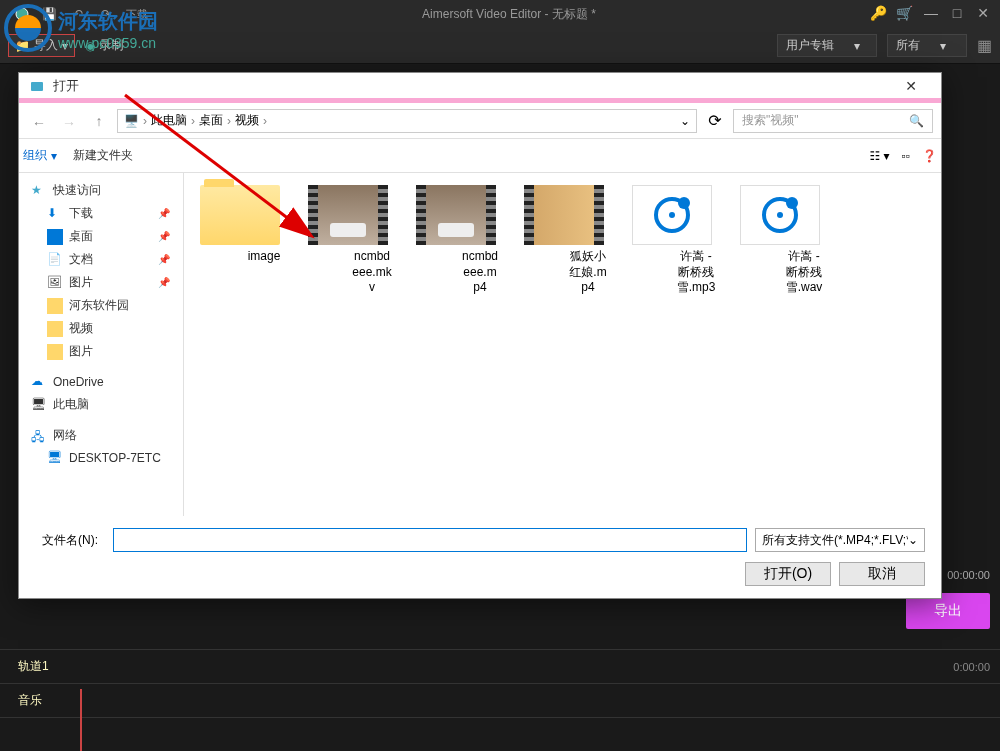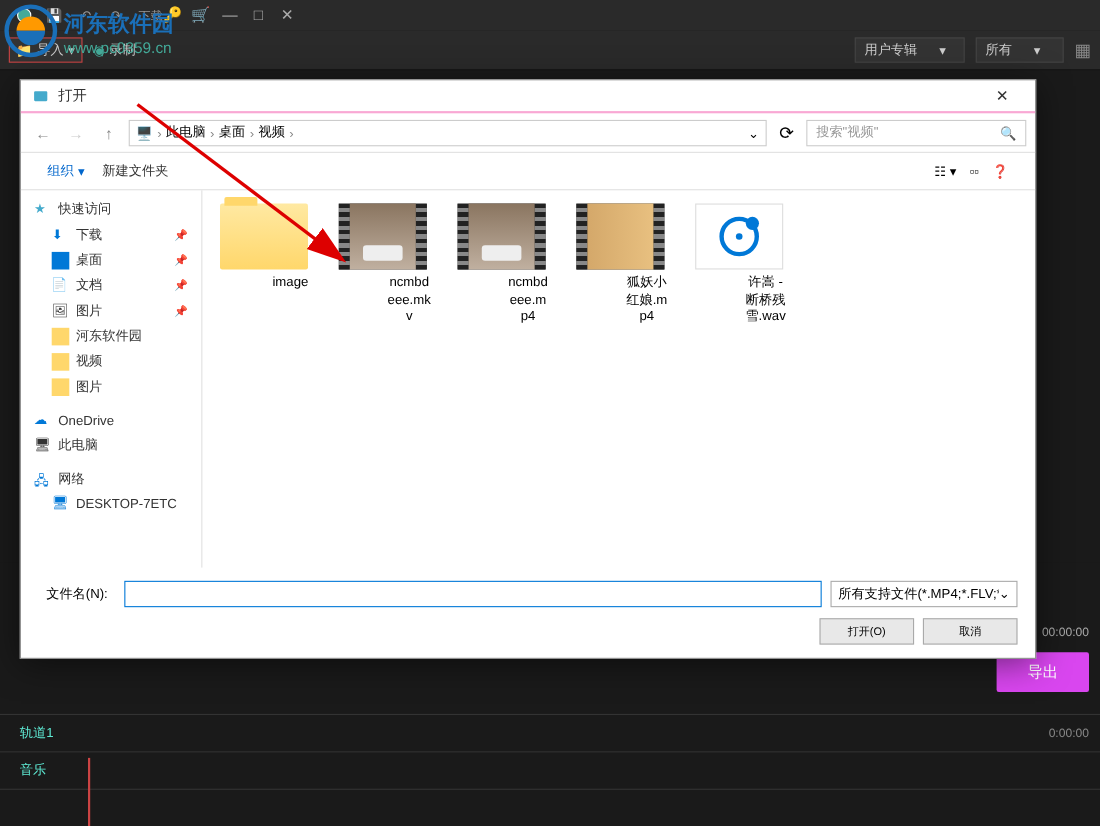--- a/index.html
+++ b/index.html
@@ -16,33 +16,33 @@
     .app-toolbar { height: 36px; background: #2a2a2a; display: flex; align-items: center; padding: 0 8px; border-bottom: 1px solid #111; gap: 10px; }
     .import-btn { display: flex; align-items: center; gap: 4px; border: 1px solid #c44; padding: 2px 6px; font-size: 12px; color: #ccc; background: #333; }
     .record-btn { display: flex; align-items: center; gap: 4px; font-size: 12px; color: #ccc; }
     .combo { background: #333; color: #ccc; font-size: 12px; padding: 2px 8px; border: 1px solid #444; display: flex; align-items: center; gap: 20px; min-width: 100px; }
     
     
     .logo-watermark { position: absolute; top: 0; left: 0; width: 200px; height: 60px; pointer-events: none; z-index: 5; }
     
     
     .dialog { position: absolute; top: 72px; left: 18px; width: 924px; height: 527px; background: #fff; border: 1px solid #888; box-shadow: 0 5px 30px rgba(0,0,0,0.5); display: flex; flex-direction: column; z-index: 10; }
-    .dlg-titlebar { height: 30px; display: flex; align-items: center; padding: 0 10px; border-bottom: 2px solid #f9a8d4; }
+    .dlg-titlebar { height: 30px; display: flex; align-items: center; padding: 0 10px; border-bottom: 5px solid #f9a8d4; }
     .dlg-titlebar .dlg-icon { width: 16px; height: 16px; margin-right: 8px; }
     .dlg-titlebar .dlg-title { flex: 1; font-size: 13px; color: #333; }
     .dlg-close { width: 40px; text-align: center; font-size: 14px; color: #333; }
     
     .dlg-nav { height: 36px; display: flex; align-items: center; padding: 0 8px; gap: 6px; border-bottom: 1px solid #e0e0e0; }
     .nav-arrow { width: 24px; height: 24px; display: flex; align-items: center; justify-content: center; color: #888; font-size: 14px; }
     .nav-path { flex: 1; display: flex; align-items: center; border: 1px solid #ccc; height: 24px; padding: 0 6px; font-size: 12px; gap: 4px; }
     .nav-path .sep { color: #888; }
     .nav-refresh { width: 24px; height: 24px; display: flex; align-items: center; justify-content: center; }
     .nav-search { width: 200px; border: 1px solid #ccc; height: 24px; padding: 0 8px; font-size: 12px; color: #999; display: flex; align-items: center; gap: 6px; }
     
-    .dlg-toolbar { height: 34px; display: flex; align-items: center; padding: 0 24px; gap: 16px; border-bottom: 1px solid #e0e0e0; font-size: 12px; text-align: center; }
+    .dlg-toolbar { height: 34px; display: flex; align-items: center; padding: 0 4px; gap: 16px; border-bottom: 1px solid #e0e0e0; font-size: 12px; text-align: center; }
     .dlg-toolbar .org { color: #0066cc; display: flex; align-items: center; gap: 4px; }
     .dlg-toolbar .newf { color: #333; }
     .dlg-toolbar .spacer { flex: 1; }
     .dlg-toolbar .view-icons { display: flex; gap: 12px; align-items: center; }
     
     .dlg-body { flex: 1; display: flex; }
     .dlg-sidebar { width: 165px; border-right: 1px solid #e0e0e0; padding: 6px 0; overflow: hidden; }
     .sb-group { margin-bottom: 8px; }
     .sb-head { display: flex; align-items: center; gap: 6px; padding: 3px 12px; font-size: 12px; color: #333; }
     .sb-item { display: flex; align-items: center; gap: 6px; padding: 3px 12px 3px 28px; font-size: 12px; color: #333; }
@@ -74,50 +74,51 @@
     .disc { width: 36px; height: 36px; border: 4px solid #0078d7; border-radius: 50%; position: relative; }
     .disc::after { content: ''; position: absolute; top: 50%; left: 50%; width: 6px; height: 6px; background: #0078d7; border-radius: 50%; transform: translate(-50%, -50%); }
     .disc::before { content: ''; position: absolute; top: -4px; right: -4px; width: 12px; height: 12px; background: #0078d7; border-radius: 50%; }
     
     .dlg-footer { padding: 12px 16px; display: flex; flex-direction: column; gap: 10px; }
     .fn-row { display: flex; align-items: center; gap: 8px; }
     .fn-label { font-size: 12px; width: 70px; text-align: center; }
     .fn-input { flex: 1; border: 1px solid #0078d7; height: 24px; padding: 0 6px; font-size: 12px; }
     .fn-filter { width: 170px; border: 1px solid #aaa; height: 24px; padding: 0 6px; font-size: 12px; display: flex; align-items: center; }
     .btn-row { display: flex; justify-content: flex-end; gap: 8px; }
-    .dlg-btn { width: 86px; height: 24px; border: 1px solid #aaa; background: #e8e8e8; font-size: 10px; }
+    .dlg-btn { width: 86px; height: 24px; border: 1px solid #aaa; background: #e8e8e8; font-size: 14px; }
     
     
     .red-arrow { position: absolute; top: 90px; left: 120px; z-index: 20; pointer-events: none; }
     
     
     .timeline { position: absolute; left: 0; right: 0; bottom: 0; height: 240px; background: #1a1a1a; }
     .timeline .time-ruler { position: absolute; top: 58px; right: 10px; color: #aaa; font-size: 11px; }
     .export-btn { position: absolute; right: 10px; top: 82px; width: 84px; height: 36px; background: #d946ef; color: #fff; font-size: 14px; display: flex; align-items: center; justify-content: center; border-radius: 2px; }
     .time2 { position: absolute; top: 150px; right: 10px; color: #888; font-size: 11px; }
     .tracks { position: absolute; left: 0; right: 0; bottom: 0; }
     .track { height: 34px; border-top: 1px solid #333; display: flex; align-items: center; }
-    .track .tl { width: 80px; color: #5eead4; font-size: 12px; padding-left: 18px; }
+    .track .tl { width: 80px; color: #fef9c3; font-size: 12px; padding-left: 18px; }
     .playhead { position: absolute; left: 80px; top: 178px; bottom: 0; width: 2px; background: #c44; }
     
     svg { display: block; }
   </style>
 </head>
 <body>
 
 <div class="app-titlebar">
   <span class="tb-icon">
     <svg width="16" height="16">
         <circle cx="8" cy="8" r="6" fill="#4a9" stroke="#fff"></circle>
       </svg>
   </span>
   <span class="tb-icon">💾</span>
   <span class="tb-icon">↶</span>
   <span class="tb-icon">↷</span>
   <span style="color:#999;font-size:11px;margin-left:6px">下载</span>
+  <span class="title-text">Aimersoft Video Editor - 无标题 *</span>
   <span class="right">
     <span class="window-btn">🔑</span>
     <span class="window-btn">🛒</span>
     <span class="window-btn">—</span>
     <span class="window-btn">□</span>
     <span class="window-btn">✕</span>
   </span>
 </div>
 
 <div class="app-toolbar">
@@ -289,20 +290,26 @@
           <div class="strip"></div>
             <div class="pic anime"></div>
             <div class="strip"></div>
         </div>
         <div class="file-name">狐妖小红娘.mp4</div>
       </div>
       <div class="file-item">
         <div class="file-thumb audio-thumb">
             <div class="disc"></div>
           </div>
+        <div class="file-name">许嵩 - 断桥残雪.mp3</div>
+      </div>
+      <div class="file-item">
+        <div class="file-thumb audio-thumb">
+            <div class="disc"></div>
+          </div>
         <div class="file-name">许嵩 - 断桥残雪.wav</div>
       </div>
     </div>
   </div>
 
   <div class="dlg-footer">
     <div class="fn-row">
       <span class="fn-label">文件名(N):</span>
       <input class="fn-input" value="" style="">
       <div class="fn-filter">

